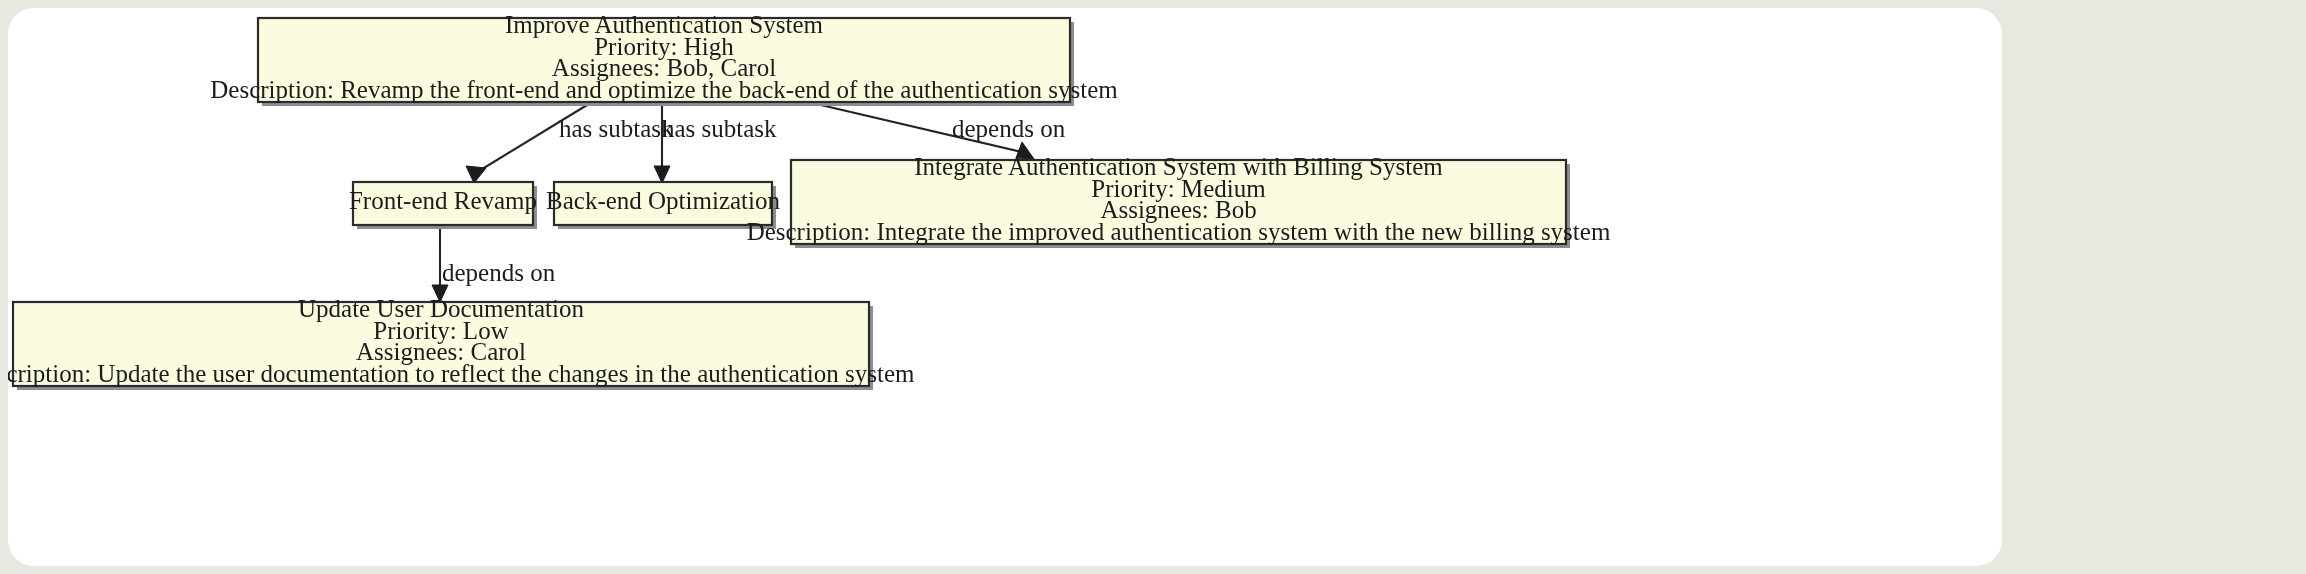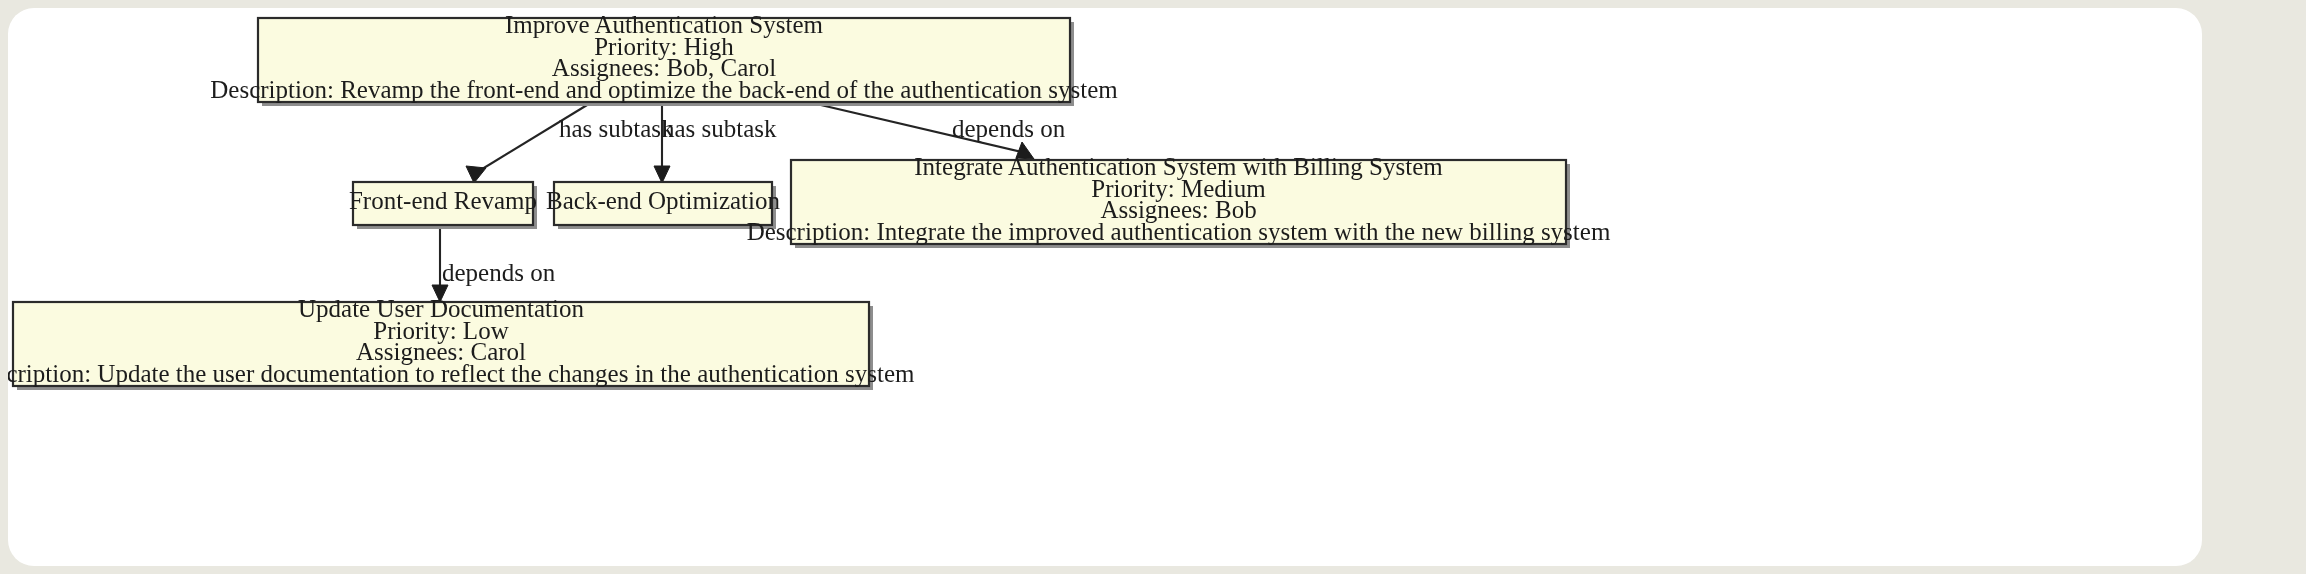--- a/index.html
+++ b/index.html
@@ -68,21 +68,21 @@
     font-size: 25px;
     fill: #1c1c1c;
     text-anchor: start;
     dominant-baseline: middle;
   }
 </style>
 </head>
 <body>
 
 <div id="page-root" style="width: 2306px; height: 574px; background: rgb(233, 232, 224);">
-  <div id="card" style="background: rgb(255, 255, 255); width: 2194px; height: 558px;">
+  <div id="card" style="background: rgb(255, 255, 255); width: 1994px; height: 558px;">
     <svg id="diagram" viewBox="0 0 2306 574" xmlns="http://www.w3.org/2000/svg" preserveAspectRatio="none">
       <g id="edges-layer">
           <g>
             <path d="M 584,94 L 466,166" class="edge-line" stroke="#242424"></path>
             <polygon points="466,175 458,158 478,160" class="edge-head" fill="#1c1c1c"></polygon>
           </g>
           <g>
             <path d="M 654,94 L 654,166" class="edge-line" stroke="#242424"></path>
             <polygon points="654,175 646,158 662,158" class="edge-head" fill="#1c1c1c"></polygon>
           </g>

